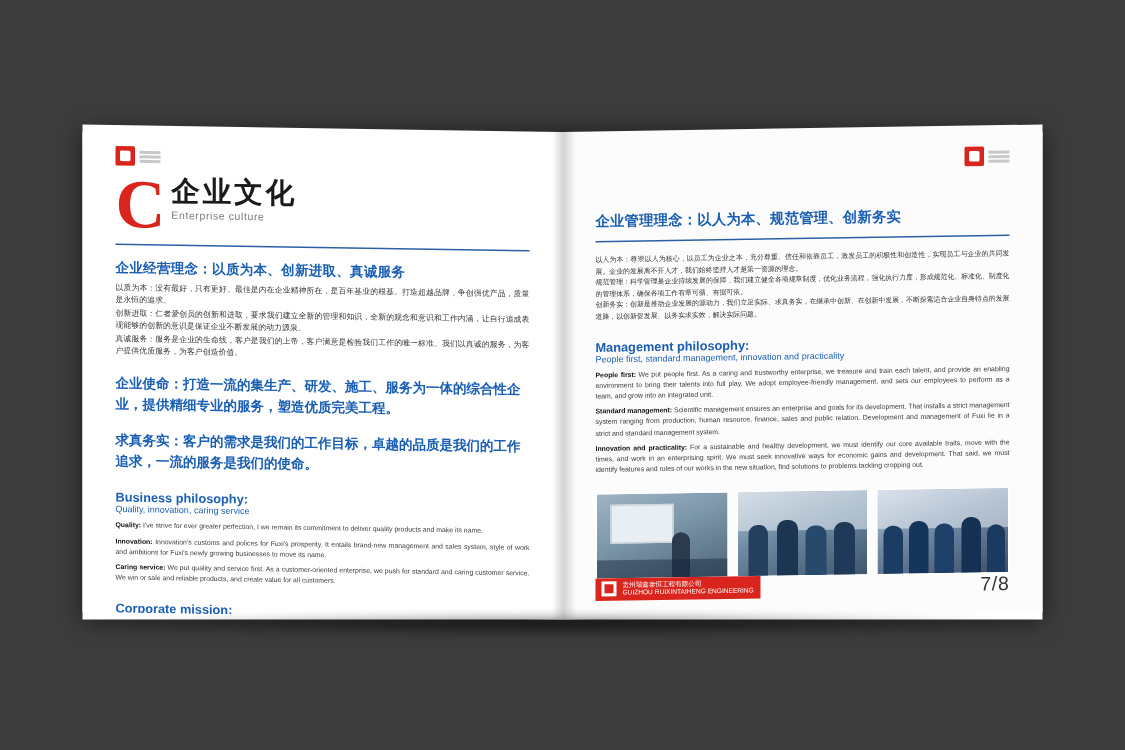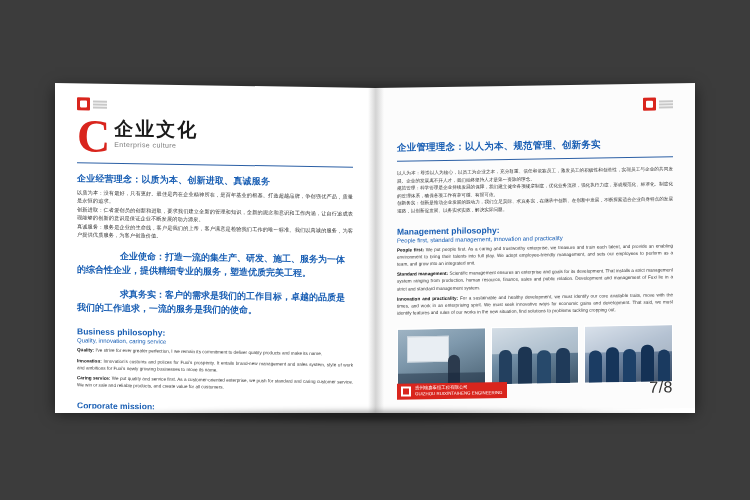--- a/index.html
+++ b/index.html
@@ -158,21 +158,20 @@
   .mission-line {
     color: #1a5fb4;
     font-size: 9px;
     font-weight: 700;
     line-height: 14px;
     margin-top: 10px;
   }
   .mission-line .reg {
     color: #1a5fb4;
     font-weight: 700;
-    margin-left: 43px;
   }
   .en-head {
     color: #1a5fb4;
     font-size: 8.5px;
     font-weight: 700;
     margin-top: 12px;
   }
   .en-sub {
     color: #1a5fb4;
     font-size: 6px;
@@ -270,21 +269,21 @@
   .footer-left .fl-glyph:after {
     content: ""; position: absolute; left: 2px; top: 2px;
     width: 6px; height: 6px; background: #d9251d;
   }
   .footer-left .fl-txt {
     color: #ffffff;
     font-size: 4.4px;
     line-height: 5.6px;
   }
   .page-num {
-    font-size: 16px;
+    font-size: 13px;
     color: #333;
     font-weight: 400;
     letter-spacing: 0.5px;
   }
   .corner-mark-l { left: 22px; top: 14px; }
   .corner-mark-r { right: 22px; top: 14px; }
 </style>
 </head>
 <body>
 

